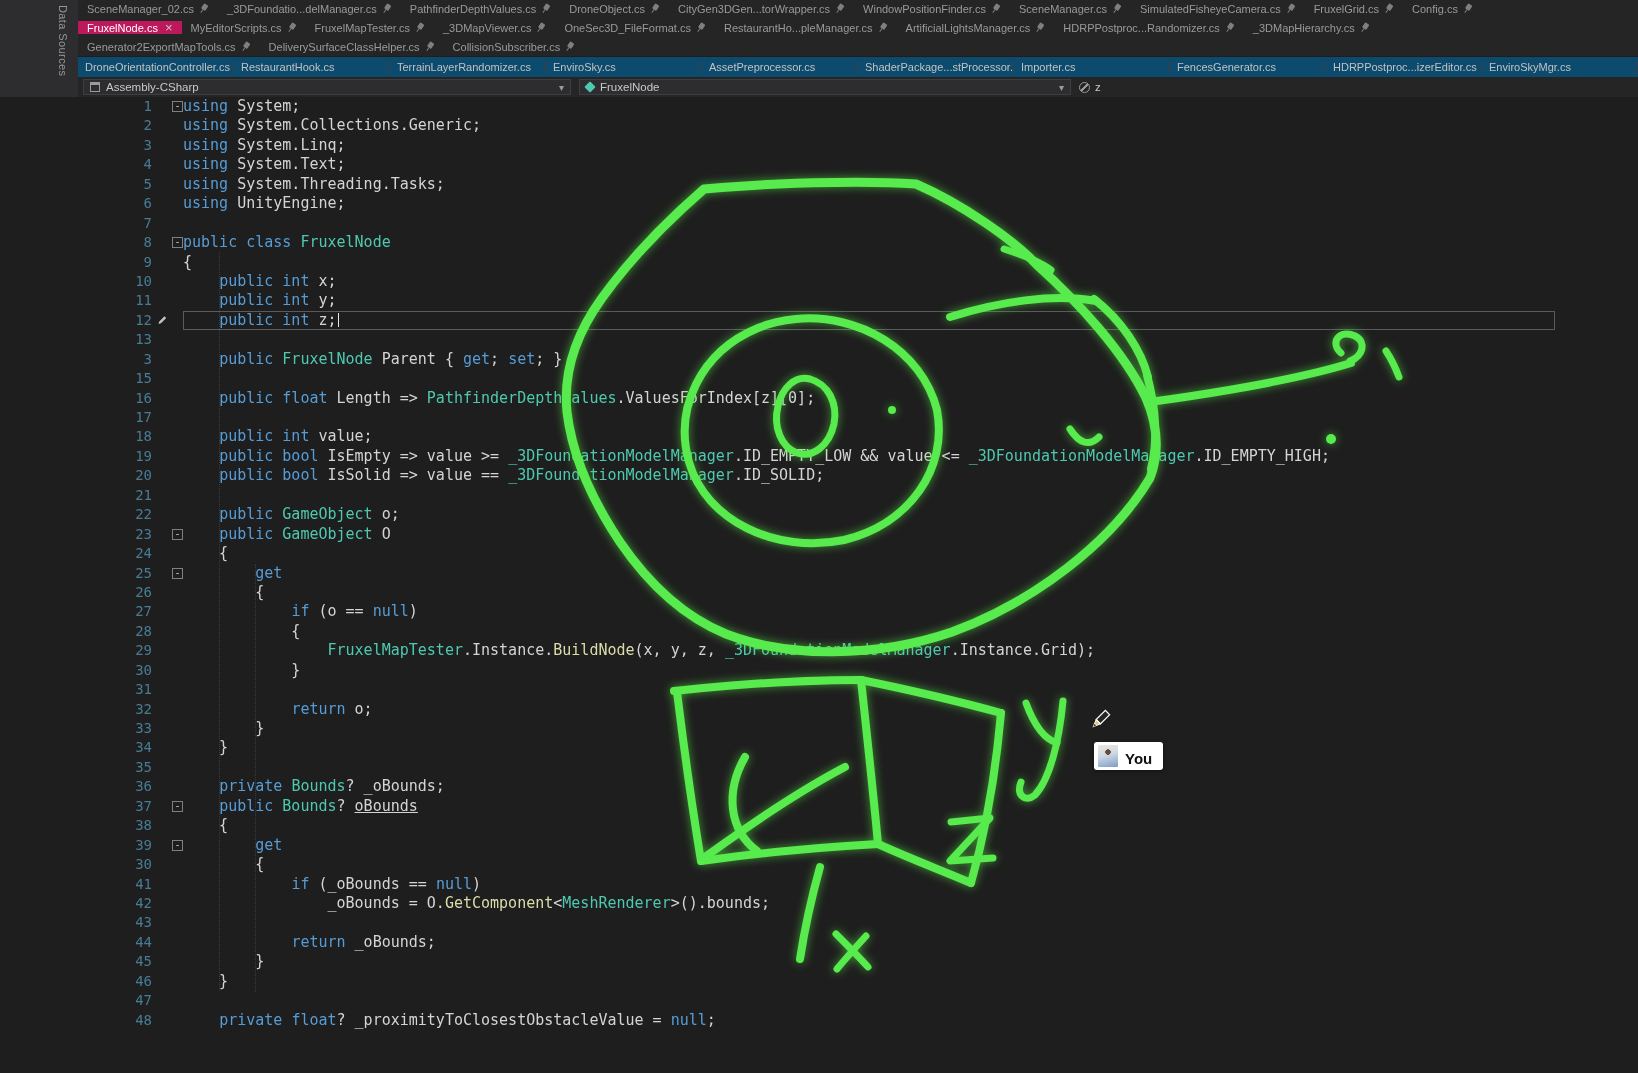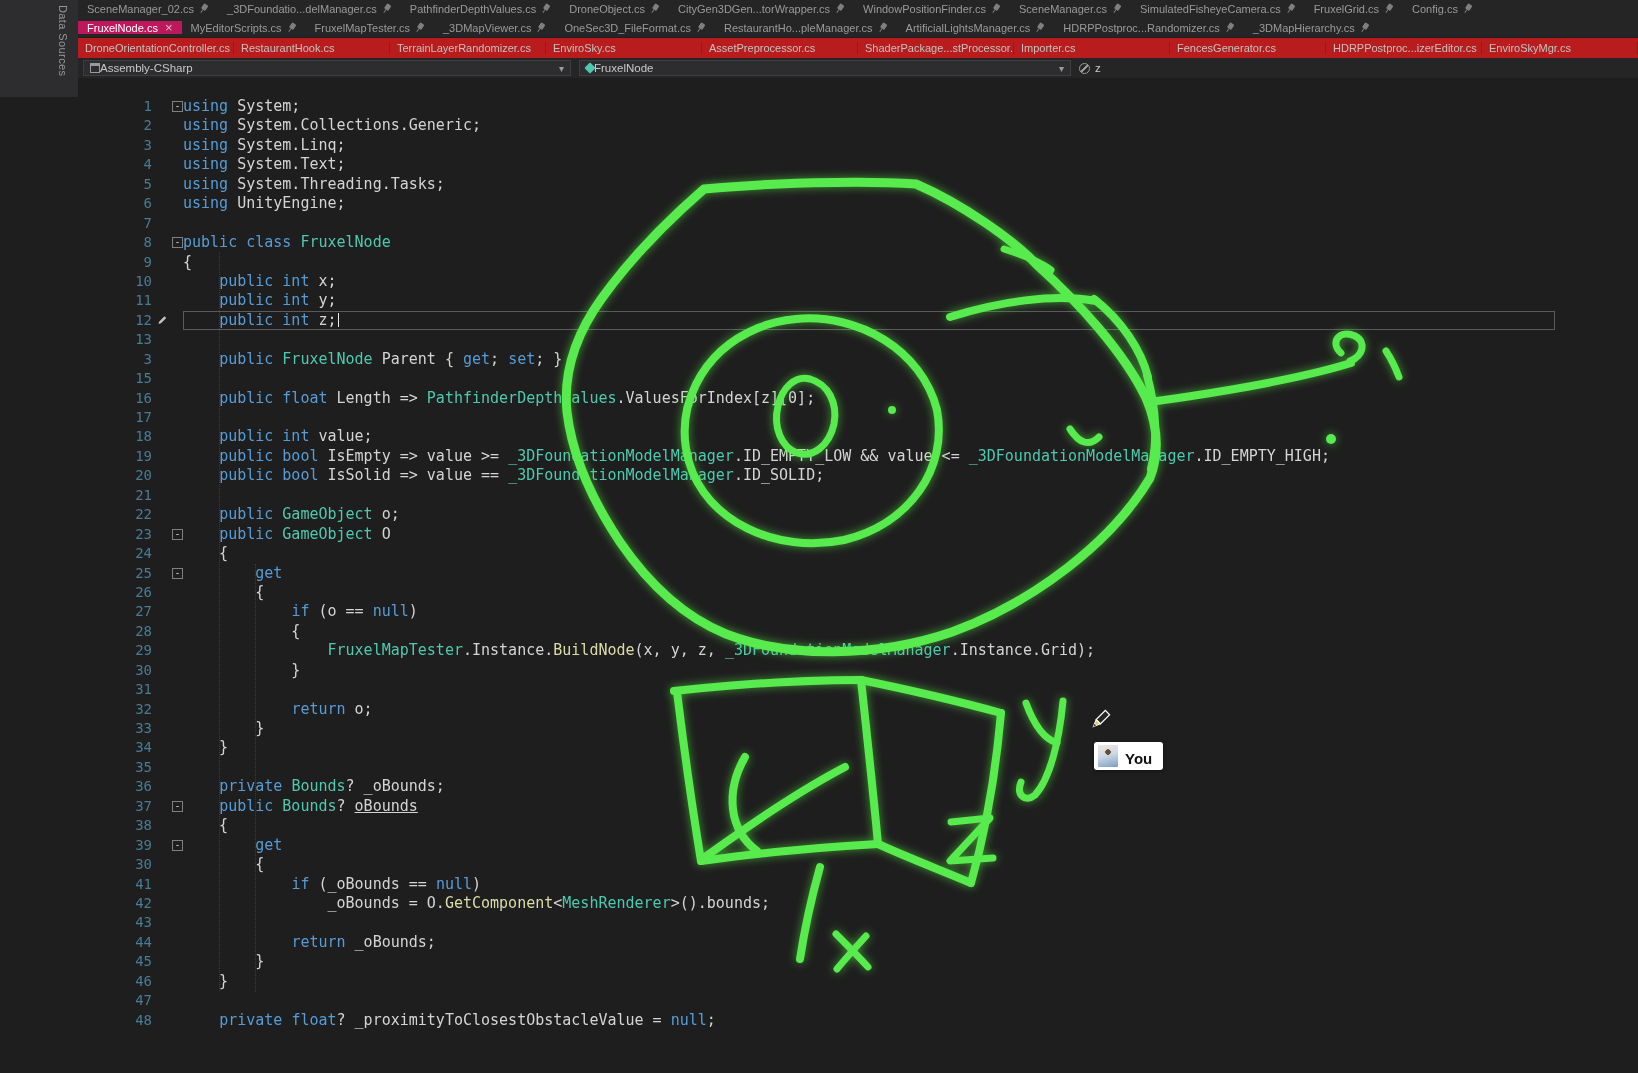--- a/index.html
+++ b/index.html
@@ -7,32 +7,32 @@
        font-family:"Liberation Sans",sans-serif;position:relative}
 
   
   .rail{position:absolute;left:0;top:0;width:78px;height:97px;background:#2D2D30;z-index:6}
   .vtab{position:absolute;top:5px;right:9px;writing-mode:vertical-rl;font-size:11px;color:#969696;letter-spacing:.4px;cursor:pointer}
 
   
   .chrome{position:absolute;left:78px;top:0;right:0;z-index:5}
   .tabrow{display:flex;align-items:center;overflow:hidden;background:#252526}
   .r1{height:18px}.r2{height:19px}.r3{height:19px}
-  .r4{height:21px;background:#b91c1c;border-top:1px solid #1E1E1E;box-sizing:border-box}
+  .r4{height:21px;background:#0c4a6e;border-top:1px solid #1E1E1E;box-sizing:border-box}
   .tab{display:flex;align-items:center;gap:5px;padding:0 9px;font-size:11px;color:#9A9A9A;white-space:nowrap;cursor:pointer;overflow:hidden}
   .r4 .tab{flex:1;color:#C2C2C2;border-right:1px solid #3E3E42;padding-left:7px}
   .tab.active{background:#be185d;color:#FFFFFF}
   .close{color:#C8C8C8;font-size:13px;line-height:1;margin-left:2px}
   .pin{width:10px;height:12px;position:relative;display:inline-block;transform:rotate(35deg);flex:none;opacity:.85}
   .pin::before{content:'';position:absolute;top:1px;left:2px;width:5px;height:6px;background:#8F8F8F;border-radius:1px}
   .pin::after{content:'';position:absolute;top:7px;left:4px;width:1px;height:4px;background:#8F8F8F}
 
   
   .navbar{display:flex;align-items:center;height:20px;background:#252526;gap:8px;padding-left:5px}
-  .combo{display:flex;align-items:center;height:16px;background:#2D2D30;border:1px solid #3E3E42;box-sizing:border-box;padding:0 6px;font-size:11.5px;color:#C8C8C8;cursor:pointer}
+  .combo{display:flex;align-items:center;height:16px;background:#2D2D30;border:1px solid #3E3E42;box-sizing:border-box;padding:0 6px;font-size:11.5px;color:#C8C8C8;gap:6px;cursor:pointer}
   .combo .arr{margin-left:auto;color:#9A9A9A;font-size:10px}
   .c-proj{width:488px}
   .c-type{width:492px}
   .member{display:flex;align-items:center;gap:5px;font-size:11.5px;color:#C8C8C8;cursor:pointer}
   .ic-proj{width:10px;height:10px;border:1px solid #9A9A9A;box-sizing:border-box;background:linear-gradient(#9A9A9A 0 2px,transparent 2px);flex:none}
   .ic-class{width:8px;height:8px;background:#4EC9B0;transform:rotate(45deg);border-radius:1px;flex:none}
   .ic-field{width:11px;height:11px;border:1px solid #9A9A9A;border-radius:50%;box-sizing:border-box;background:linear-gradient(135deg,transparent 42%,#9A9A9A 42% 58%,transparent 58%);flex:none}
 
   
   .editor{position:absolute;left:0;top:97px;right:0;bottom:0;background:#1E1E1E;
@@ -140,20 +140,34 @@
       <div class="tab">
         <span>ArtificialLightsManager.cs</span>
         <span class="pin"></span>
       </div>
       <div class="tab">
         <span>HDRPPostproc...Randomizer.cs</span>
         <span class="pin"></span>
       </div>
       <div class="tab">
         <span>_3DMapHierarchy.cs</span>
+        <span class="pin"></span>
+      </div>
+    </div>
+  <div class="tabrow r3">
+      <div class="tab">
+        <span>Generator2ExportMapTools.cs</span>
+        <span class="pin"></span>
+      </div>
+      <div class="tab">
+        <span>DeliverySurfaceClassHelper.cs</span>
+        <span class="pin"></span>
+      </div>
+      <div class="tab">
+        <span>CollisionSubscriber.cs</span>
         <span class="pin"></span>
       </div>
     </div>
   <div class="tabrow r4">
       <div class="tab">
         <span>DroneOrientationController.cs</span>
       </div>
       <div class="tab">
         <span>RestaurantHook.cs</span>
       </div>

